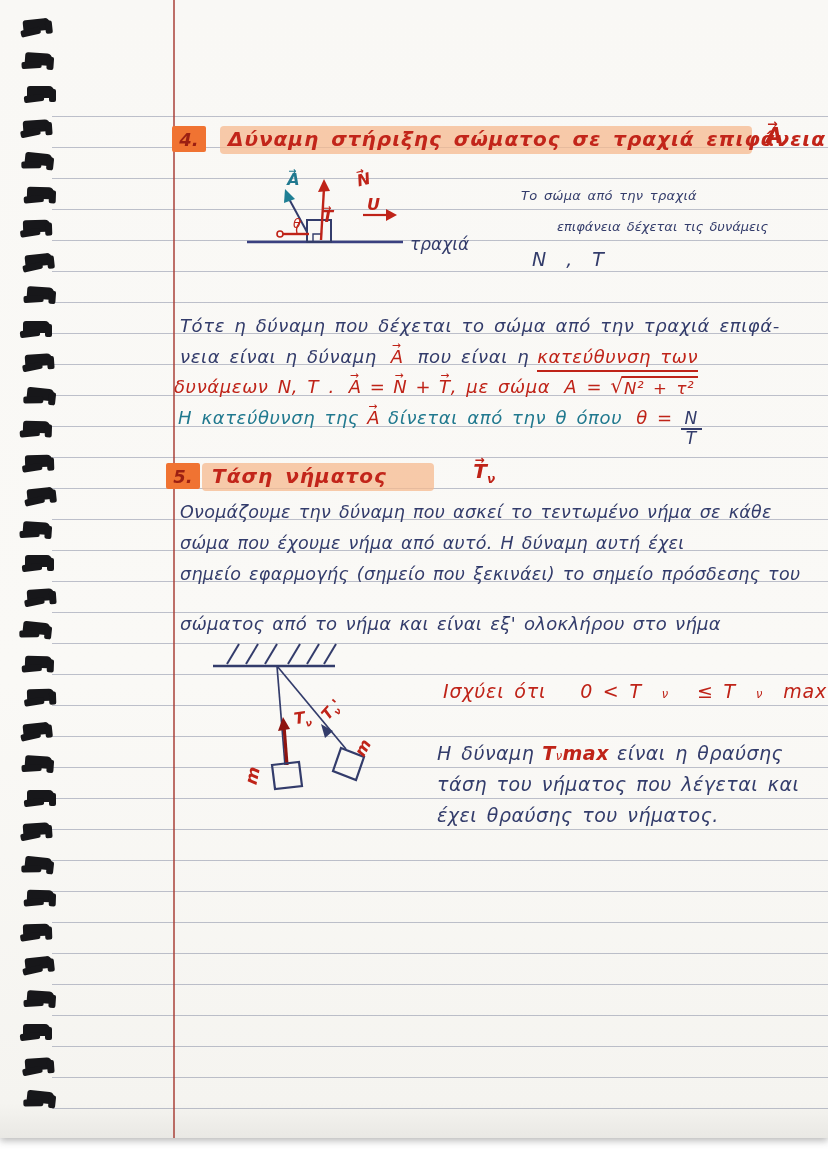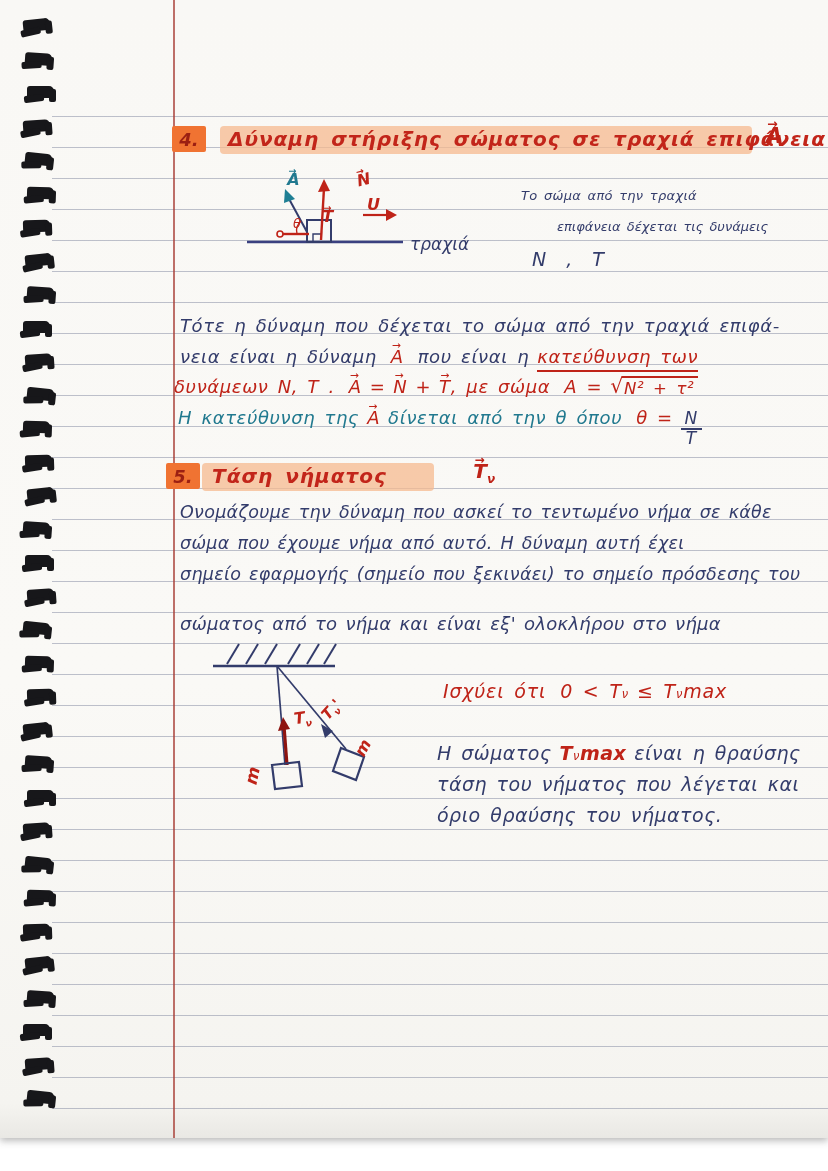--- a/index.html
+++ b/index.html
@@ -246,34 +246,34 @@
     <span class="abs hand red" style="left:294px;top:708px;font-size:16px;font-weight:600;transform:rotate(-8deg);">
       <span>Τ</span><sub class="vsub">ν</sub>
     </span>
     <span class="abs hand red" style="left:322px;top:700px;font-size:15px;font-weight:600;transform:rotate(-48deg);">
       <span>Τ</span><sub class="vsub">ν</sub><span>'</span>
     </span>
     <span class="abs hand red" style="left:244px;top:765px;font-size:17px;font-weight:600;transform:rotate(-78deg);">m</span>
     <span class="abs hand red" style="left:355px;top:738px;font-size:16px;font-weight:600;transform:rotate(-62deg);">m</span>
 
     
-    <div class="abs hand red seg-row" style="left:443px;top:680px;font-size:19px;letter-spacing:.8px;word-spacing:3px;">
+    <div class="abs hand red seg-row" style="left:443px;top:680px;font-size:19px;letter-spacing:.8px;word-spacing:3px;gap:20px;">
       <span>Ισχύει ότι</span>
       <span class="gap-m">0 &lt; Τ</span>
         <sub class="vsub">ν</sub>
       <span class="gap-s">≤ Τ</span>
         <sub class="vsub">ν</sub>
         <span>max</span>
     </div>
 
     
     <div class="abs hand seg-row" style="left:437px;top:742px;font-size:19px;letter-spacing:.5px;word-spacing:3px;">
-      <span class="blue">Η σώματος</span>
+      <span class="blue">Η δύναμη</span>
       <span class="red gap-s" style="font-weight:600;">Τ</span>
         <sub class="vsub red">ν</sub>
         <span class="red" style="font-weight:600;">max</span>
       <span class="blue gap-s">είναι η θραύσης</span>
     </div>
     <div class="abs hand blue" style="left:437px;top:773px;font-size:19px;letter-spacing:.5px;word-spacing:3px;">τάση του νήματος που λέγεται και</div>
-    <div class="abs hand blue" style="left:437px;top:804px;font-size:19px;letter-spacing:.5px;word-spacing:3px;">όριο θραύσης του νήματος.</div>
+    <div class="abs hand blue" style="left:437px;top:804px;font-size:19px;letter-spacing:.5px;word-spacing:3px;">έχει θραύσης του νήματος.</div>
   </div>
 
 </div>
 
 </body></html>

